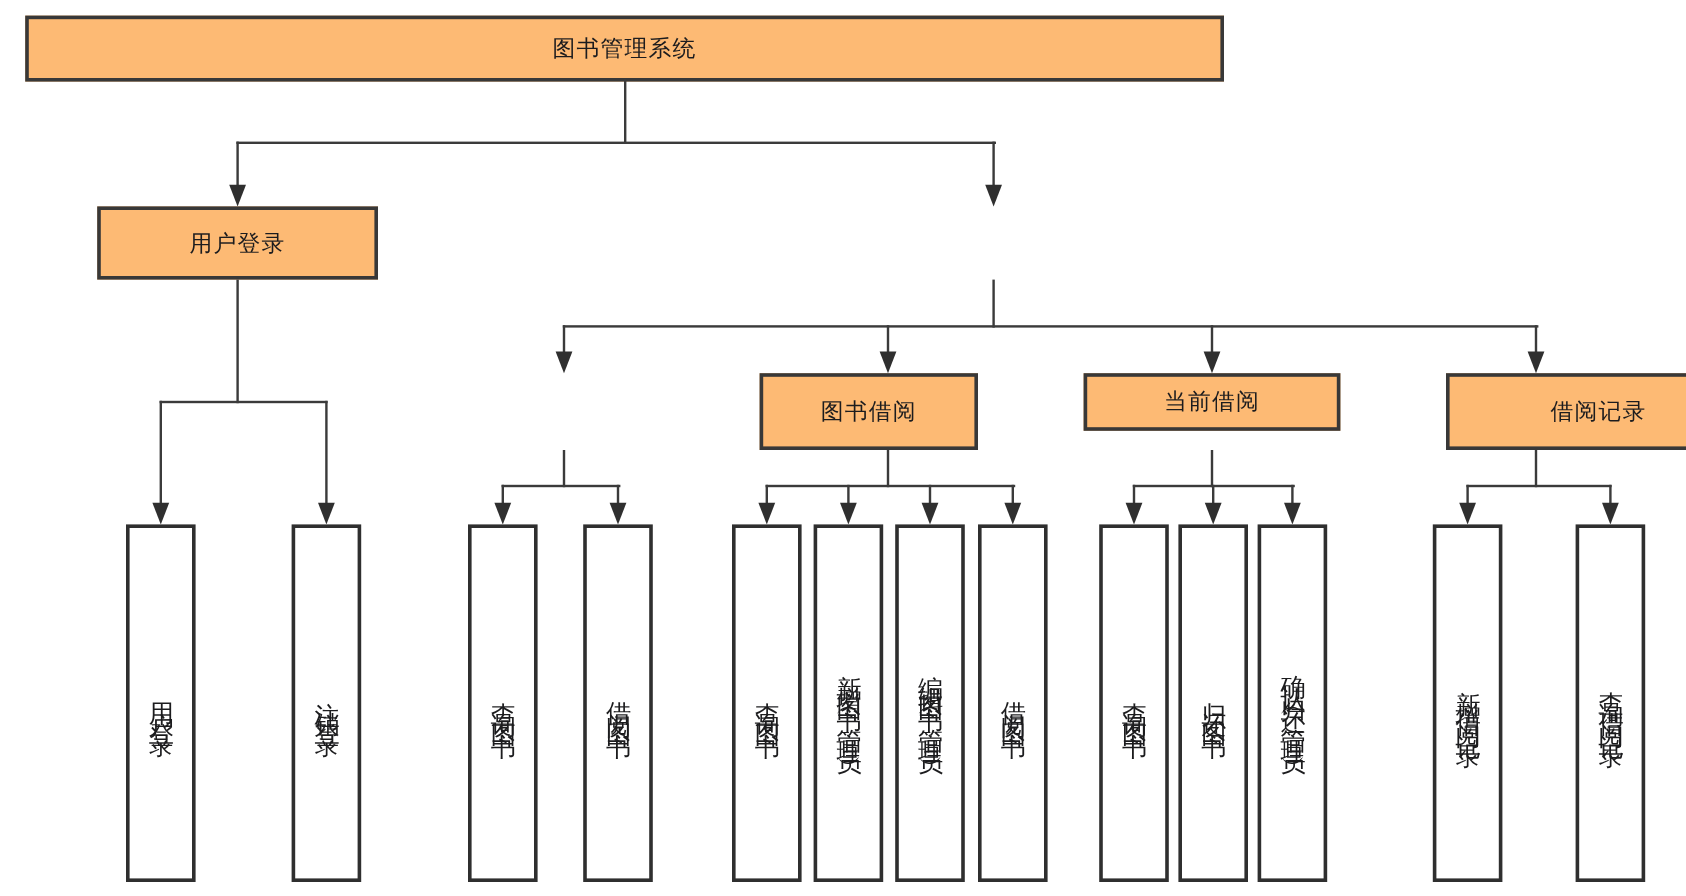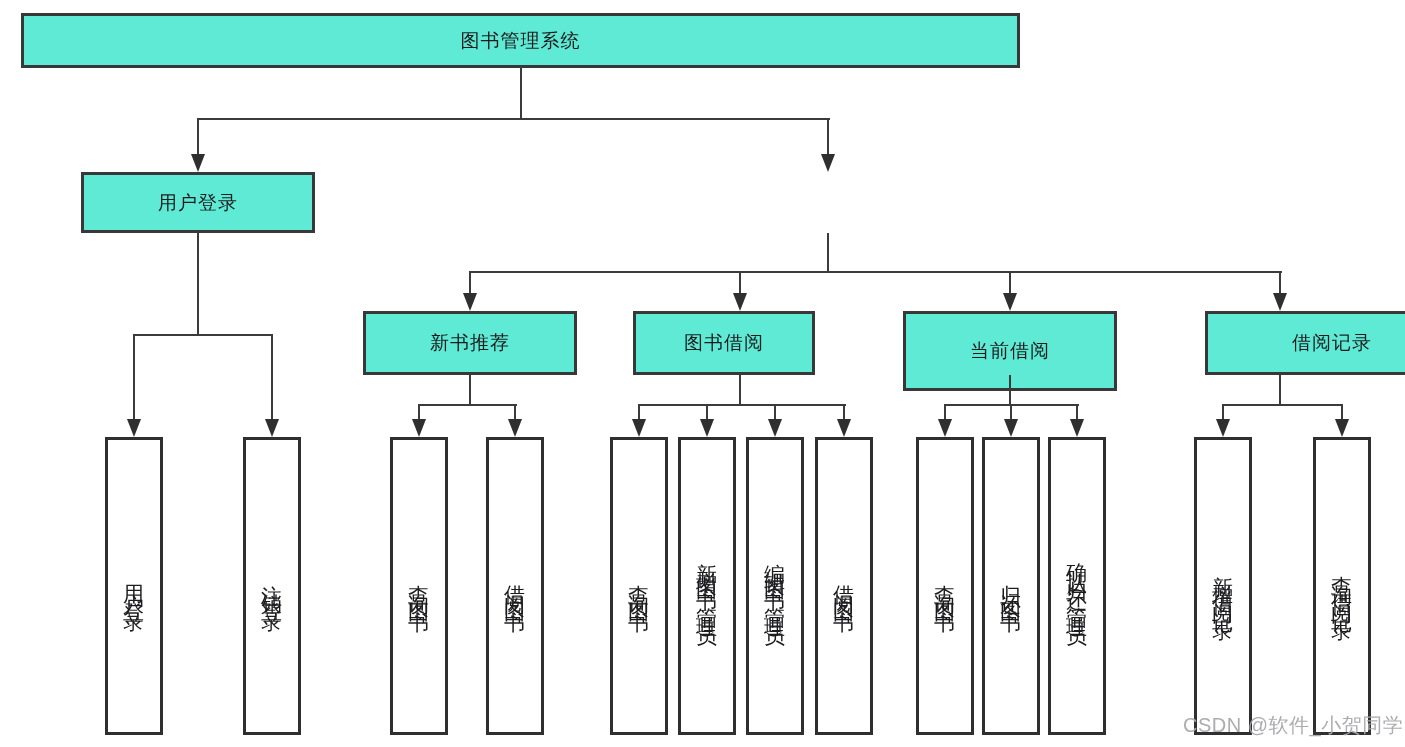--- a/index.html
+++ b/index.html
@@ -8,21 +8,21 @@
     position: relative;
     width: 1405px;
     height: 747px;
     background: #ffffff;
     font-family: "Liberation Sans", sans-serif;
     overflow: hidden;
   }
   .node {
     position: absolute;
     border: 3px solid #383838;
-    background: #5eead4;
+    background: #fdba74;
     display: flex;
     align-items: center;
     justify-content: center;
     color: #1c1c1e;
     font-size: 19px;
     letter-spacing: 1px;
     white-space: nowrap;
   }
   .leaf {
     position: absolute;
@@ -94,27 +94,24 @@
   <div class="hline" style="left:469px; top:271px; width:813px;"></div>
   <div class="vline" style="left:469px; top:271px; height:26px;"></div>
   <div class="arrow" style="left:463px; top:293px;"></div>
   <div class="vline" style="left:739px; top:271px; height:26px;"></div>
   <div class="arrow" style="left:733px; top:293px;"></div>
   <div class="vline" style="left:1009px; top:271px; height:26px;"></div>
   <div class="arrow" style="left:1003px; top:293px;"></div>
   <div class="vline" style="left:1279px; top:271px; height:26px;"></div>
   <div class="arrow" style="left:1273px; top:293px;"></div>
 
-  <div class="node" style="left:363px; top:311px; width:214px; height:64px;">
-    <span>新书推荐</span>
-  </div>
   <div class="node" style="left:633px; top:311px; width:182px; height:64px;">
     <span>图书借阅</span>
   </div>
-  <div class="node" style="left:903px; top:311px; width:214px; height:80px;">
+  <div class="node" style="left:903px; top:311px; width:214px; height:48px;">
     <span>当前借阅</span>
   </div>
   <div class="node" style="left:1205px; top:311px; width:214px; height:64px;padding-left:40px;">
     <span>借阅记录</span>
   </div>
 
   <div class="vline" style="left:469px; top:375px; height:31px;"></div>
   <div class="hline" style="left:418px; top:404px; width:99px;"></div>
   <div class="vline" style="left:418px; top:404px; height:17px;"></div>
   <div class="arrow" style="left:412px; top:419px;"></div>
@@ -185,15 +182,14 @@
     <span class="vlabel">确认归还（管理员）</span>
   </div>
 
   <div class="leaf" style="left:1194px;">
     <span class="vlabel">新增借阅记录</span>
   </div>
   <div class="leaf" style="left:1313px;">
     <span class="vlabel">查询借阅记录</span>
   </div>
 
-  <div class="watermark">CSDN @软件_小贺同学</div>
 
 </div>
 
 </body></html>

